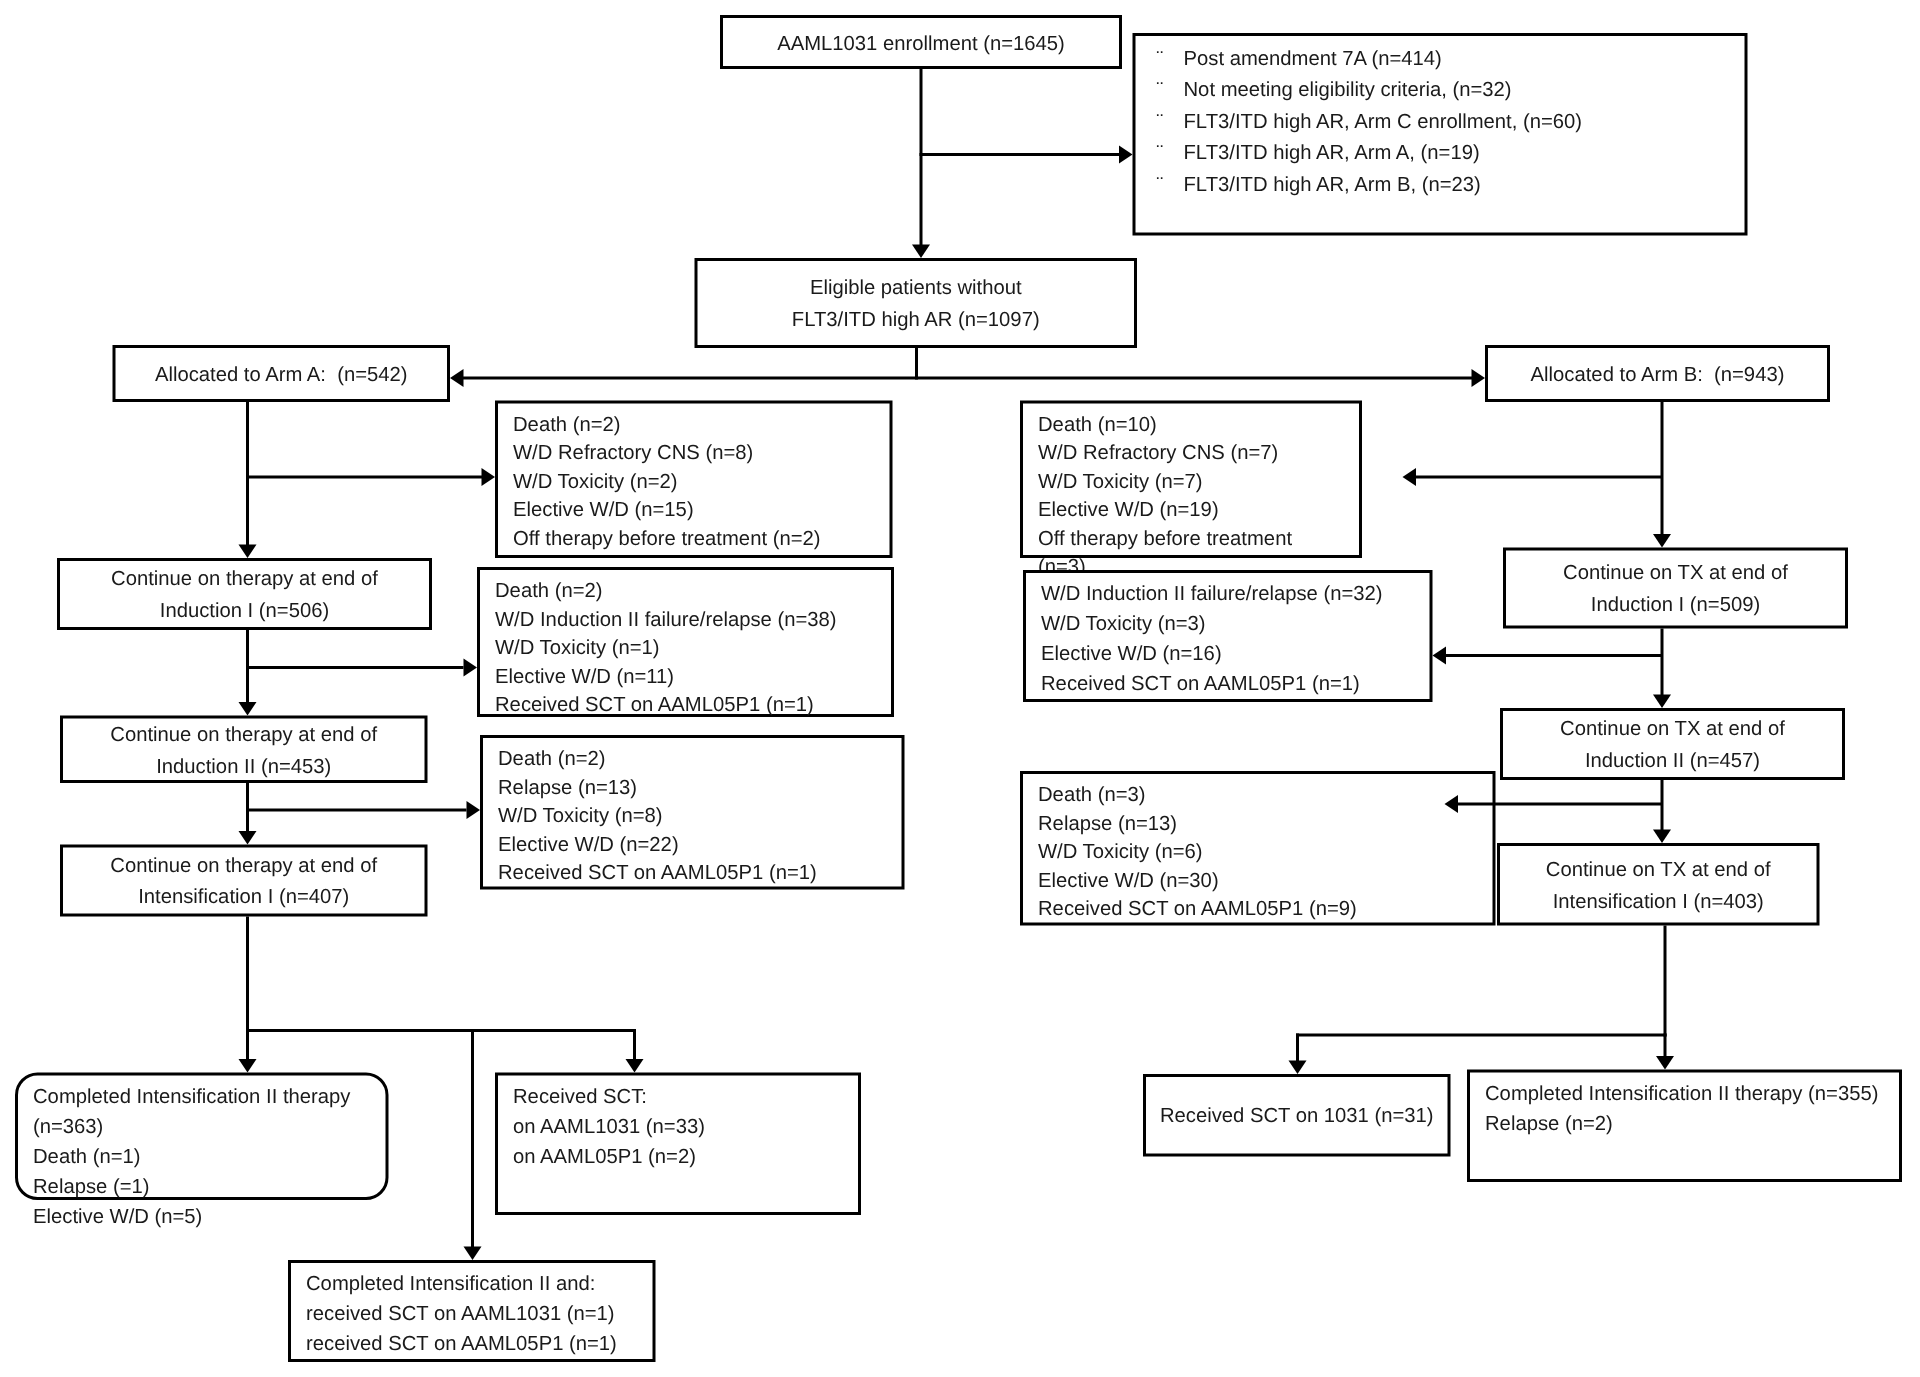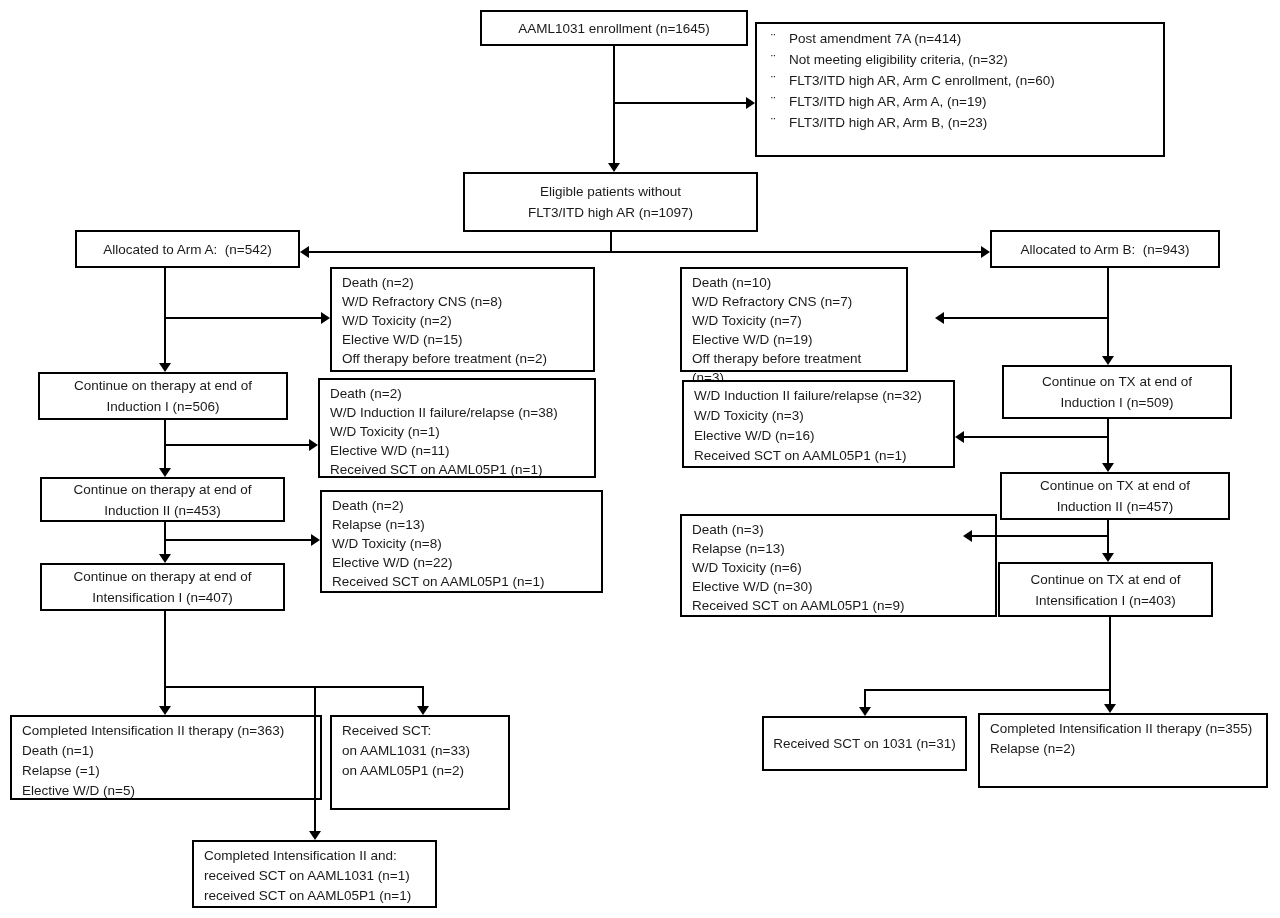--- a/index.html
+++ b/index.html
@@ -33,22 +33,22 @@
   #b-a-ind1{left:38px;top:372px;width:250px;height:48px;}
   #b-b-ind1{left:1002px;top:365px;width:230px;height:54px;}
   #b-a-drop2{left:318px;top:378px;width:278px;height:100px;}
   #b-b-drop2{left:682px;top:380px;width:273px;height:88px;}
   #b-a-ind2{left:40px;top:477px;width:245px;height:45px;}
   #b-b-ind2{left:1000px;top:472px;width:230px;height:48px;}
   #b-a-drop3{left:320px;top:490px;width:283px;height:103px;}
   #b-b-drop3{left:680px;top:490px;width:317px;height:103px;margin-top:24px;}
   #b-a-int1{left:40px;top:563px;width:245px;height:48px;}
   #b-b-int1{left:998px;top:562px;width:215px;height:55px;}
-  #b-a-comp{left:10px;top:715px;width:312px;height:85px;}
-  #b-a-sct{left:330px;top:715px;width:180px;height:95px;}
+  #b-a-comp{left:10px;top:715px;width:249px;height:85px;border-radius:15px;}
+  #b-a-sct{left:330px;top:715px;width:244px;height:95px;}
   #b-b-sct{left:762px;top:716px;width:205px;height:55px;}
   #b-b-comp{left:978px;top:713px;width:290px;height:75px;}
   #b-a-bottom{left:192px;top:840px;width:245px;height:68px;}
 </style>
 </head>
 <body>
 
 <div id="canvas">
 
   <div class="box center" id="b-enrollment">

